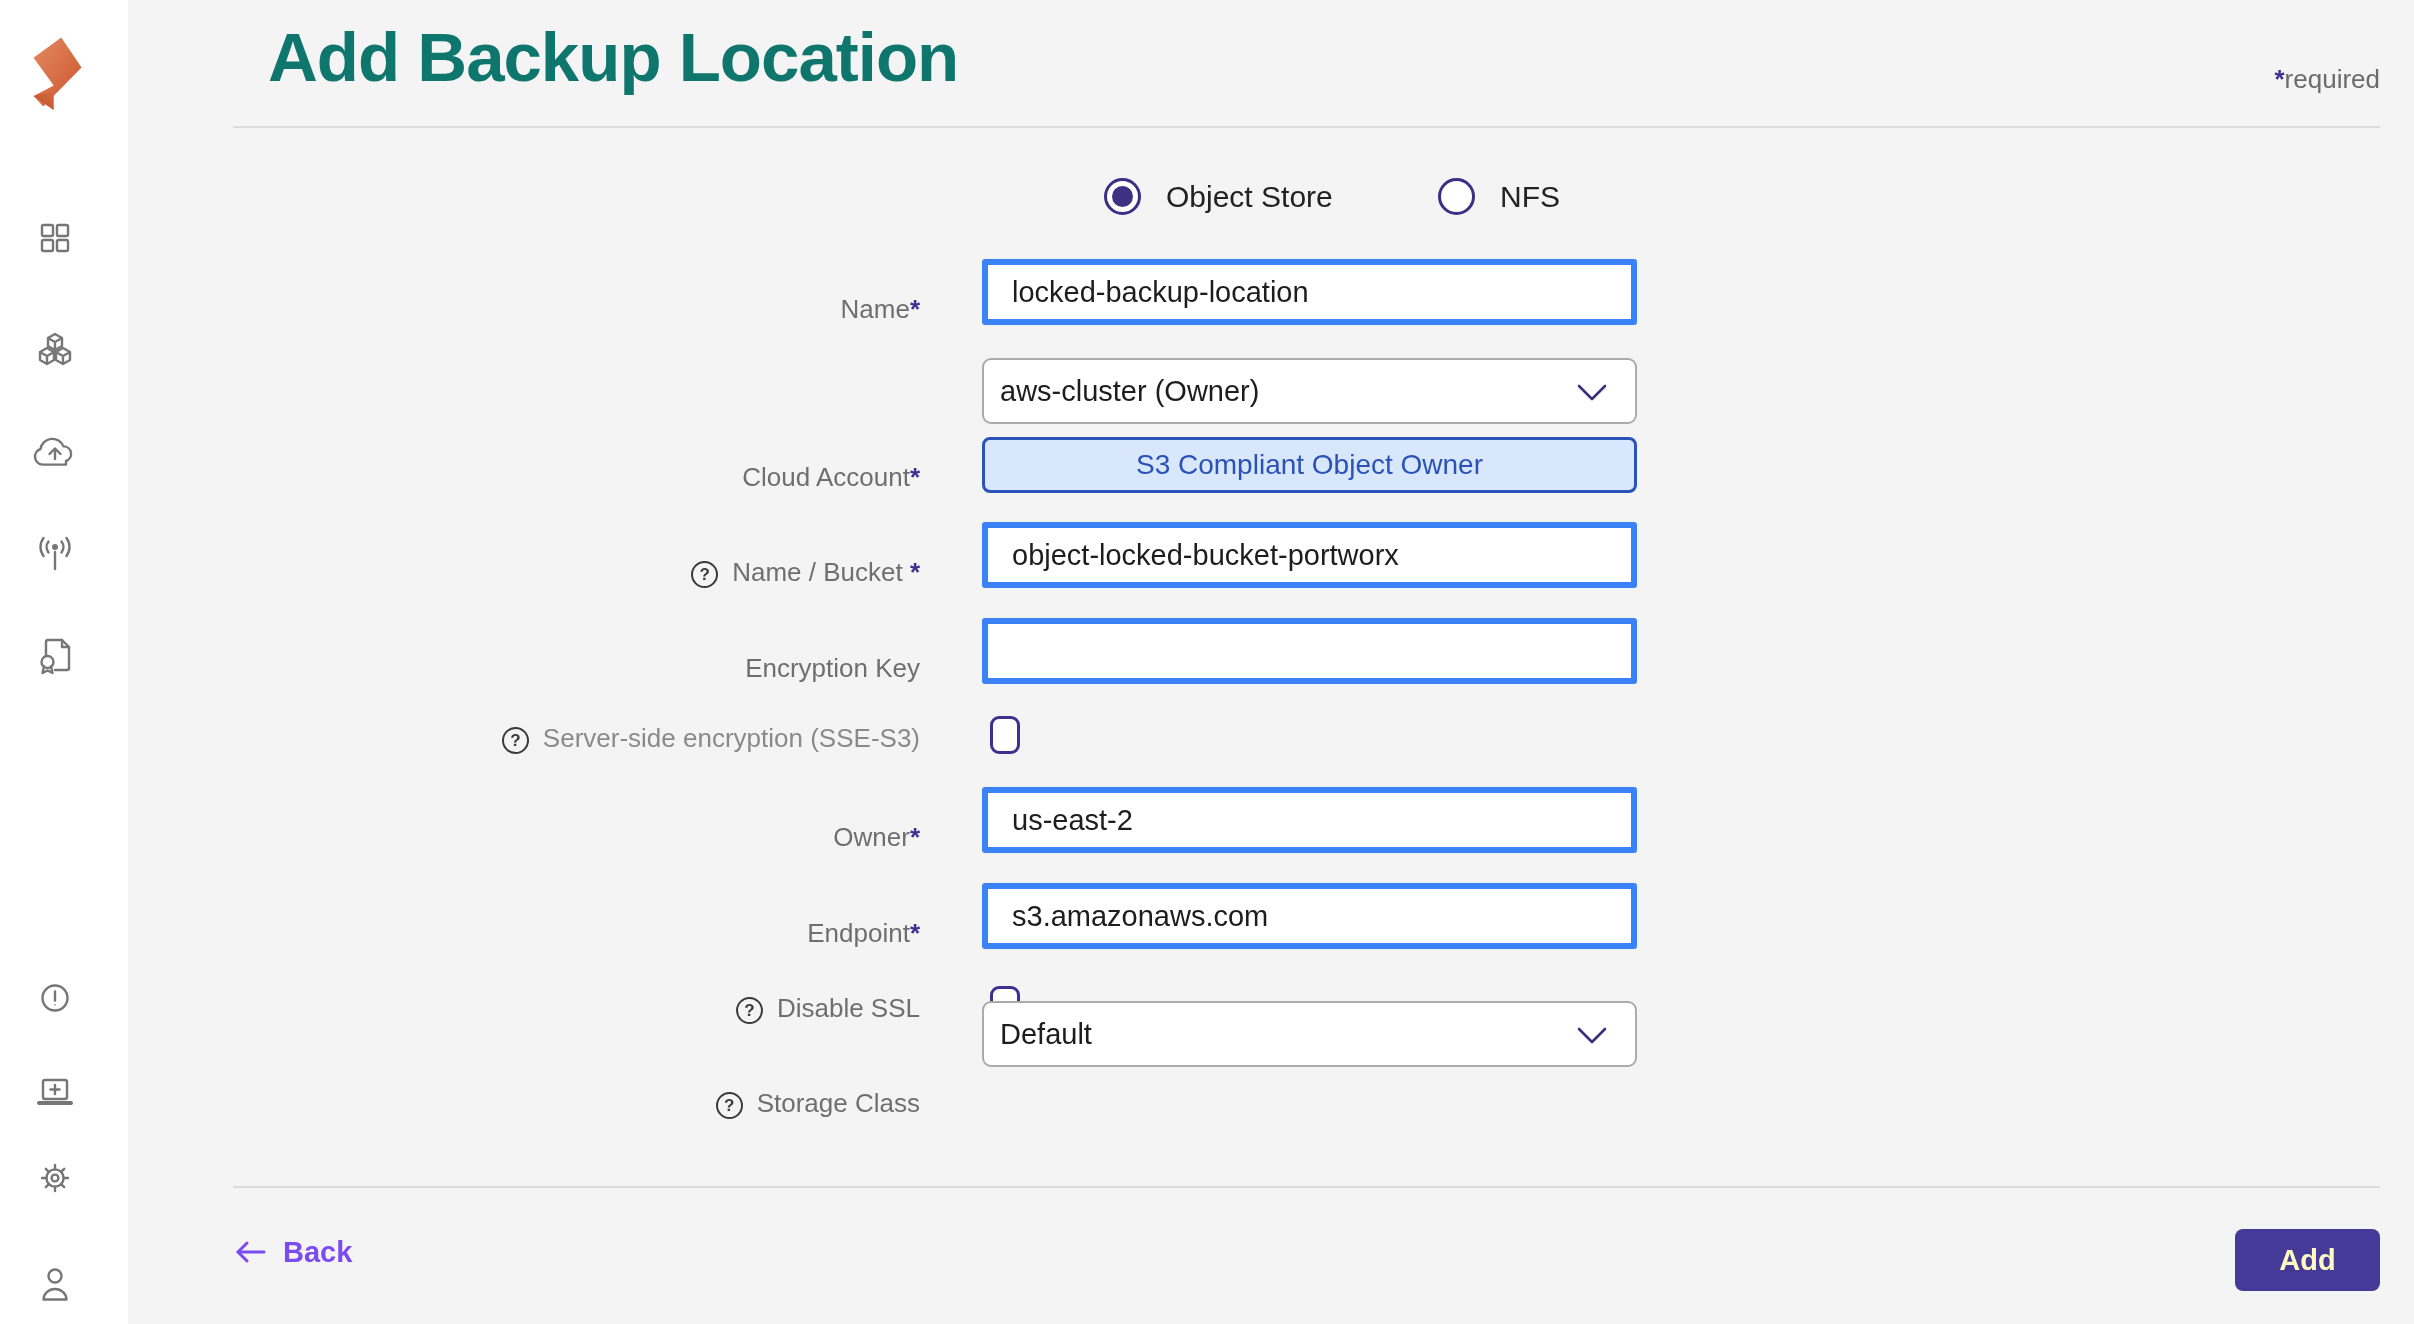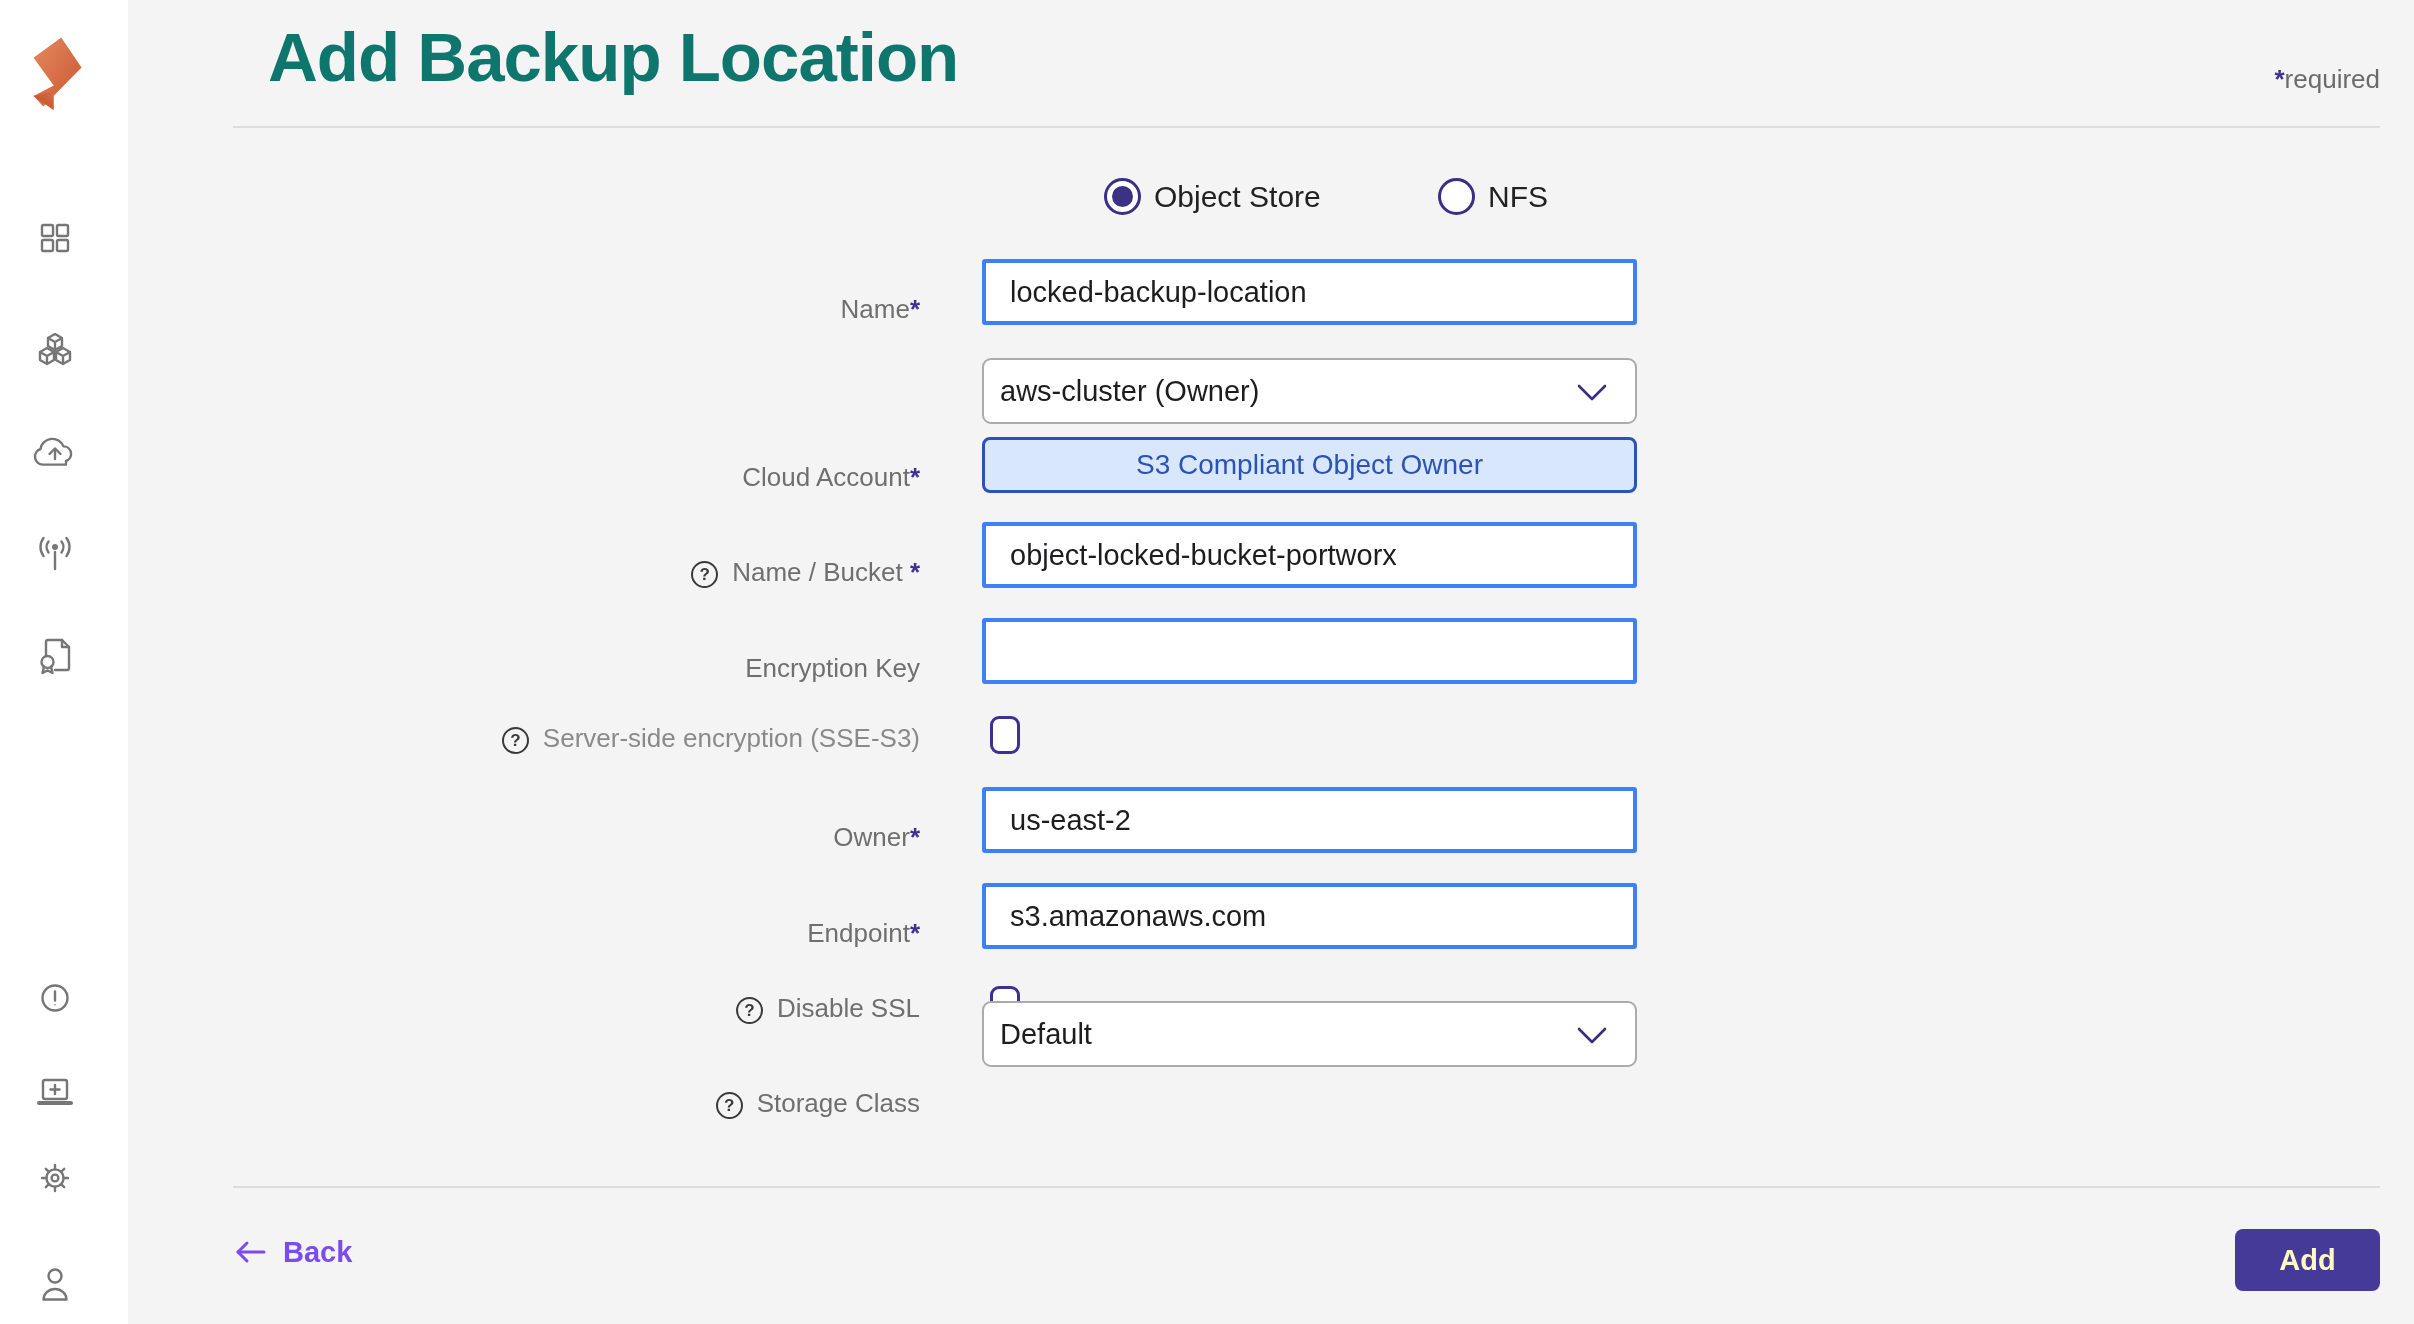--- a/index.html
+++ b/index.html
@@ -38,41 +38,41 @@
     font-size:26px; color:#6f6f6f; white-space:nowrap;
   }
   .ast { color:#3e3090; font-weight:700; }
   .help {
     width:27px; height:27px; border:2px solid #3a3a3a; border-radius:50%;
     display:flex; align-items:center; justify-content:center;
     font-size:17px; font-weight:700; color:#3a3a3a; flex:0 0 auto;
   }
   .tinput {
     position:absolute; left:982px; width:655px; height:66px;
-    background:#ffffff; border:4px solid #3b82f6; border-radius:3px;
+    background:#ffffff; border:6px solid #3b82f6; border-radius:3px;
     font-family:"Liberation Sans", sans-serif;
     font-size:29px; color:#1d1d1f; padding:10px 24px; outline:none;
   }
   .dropdown {
     position:absolute; left:982px; width:655px; height:66px;
     background:#ffffff; border:2px solid #ababab; border-radius:9px;
     display:flex; align-items:center; padding:0 16px;
     font-size:29px; color:#1d1d1f; cursor:pointer;
   }
   .dropdown .chev { position:absolute; right:26px; top:18px; width:34px; height:28px; }
   .dropdown .chev svg { width:34px; height:28px; stroke:#38307f; stroke-width:2.6; fill:none; stroke-linecap:round; stroke-linejoin:round; }
 
   .checkbox {
     position:absolute; left:990px; appearance:none; -webkit-appearance:none;
     width:30px; height:38px; border:3px solid #3e3090; border-radius:9px;
     background:#ffffff; cursor:pointer;
   }
 
   
-  .radio-item { position:absolute; top:178px; display:flex; align-items:center; gap:13px; cursor:pointer; }
+  .radio-item { position:absolute; top:178px; display:flex; align-items:center; gap:25px; cursor:pointer; }
   .radio-outer {
     width:37px; height:37px; border:3px solid #3a2e85; border-radius:50%;
     background:#ffffff; display:flex; align-items:center; justify-content:center; flex:0 0 auto;
   }
   .radio-outer .dot { width:21px; height:21px; border-radius:50%; background:#3d3184; }
   .radio-label { font-size:30px; color:#222222; }
 
   
   .s3-banner {
     position:absolute; left:982px; top:437px; width:655px; height:56px;

